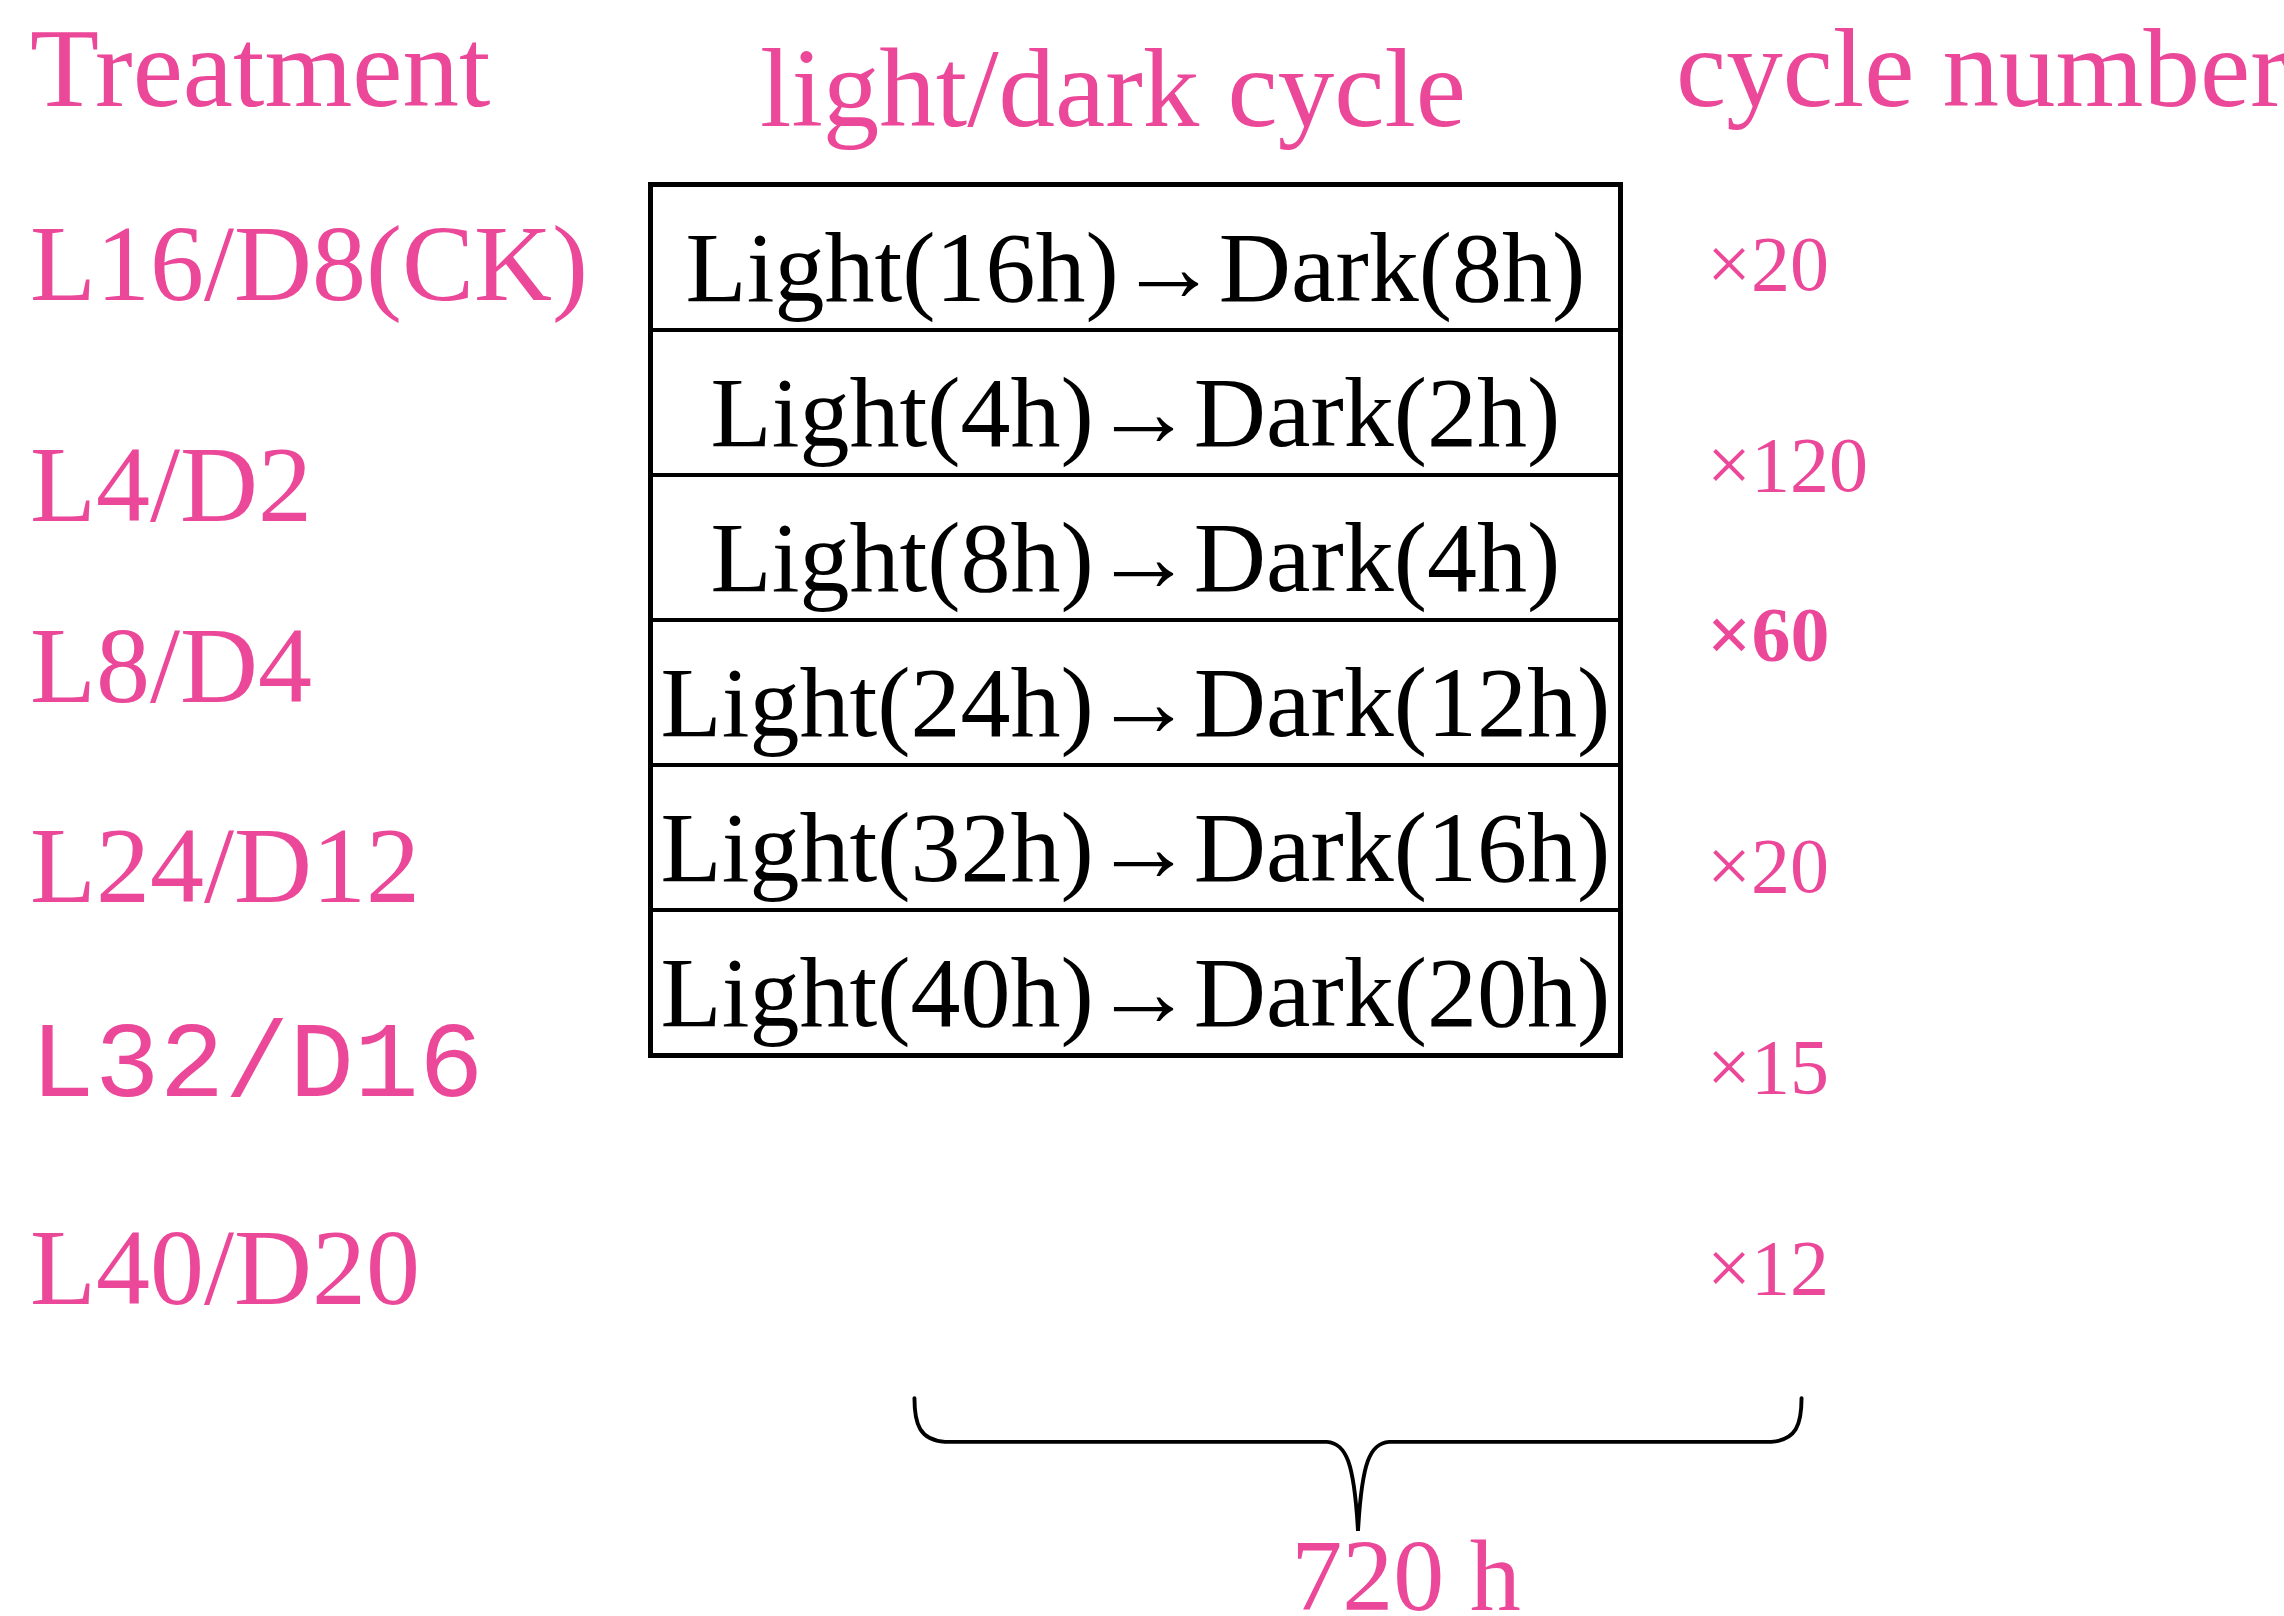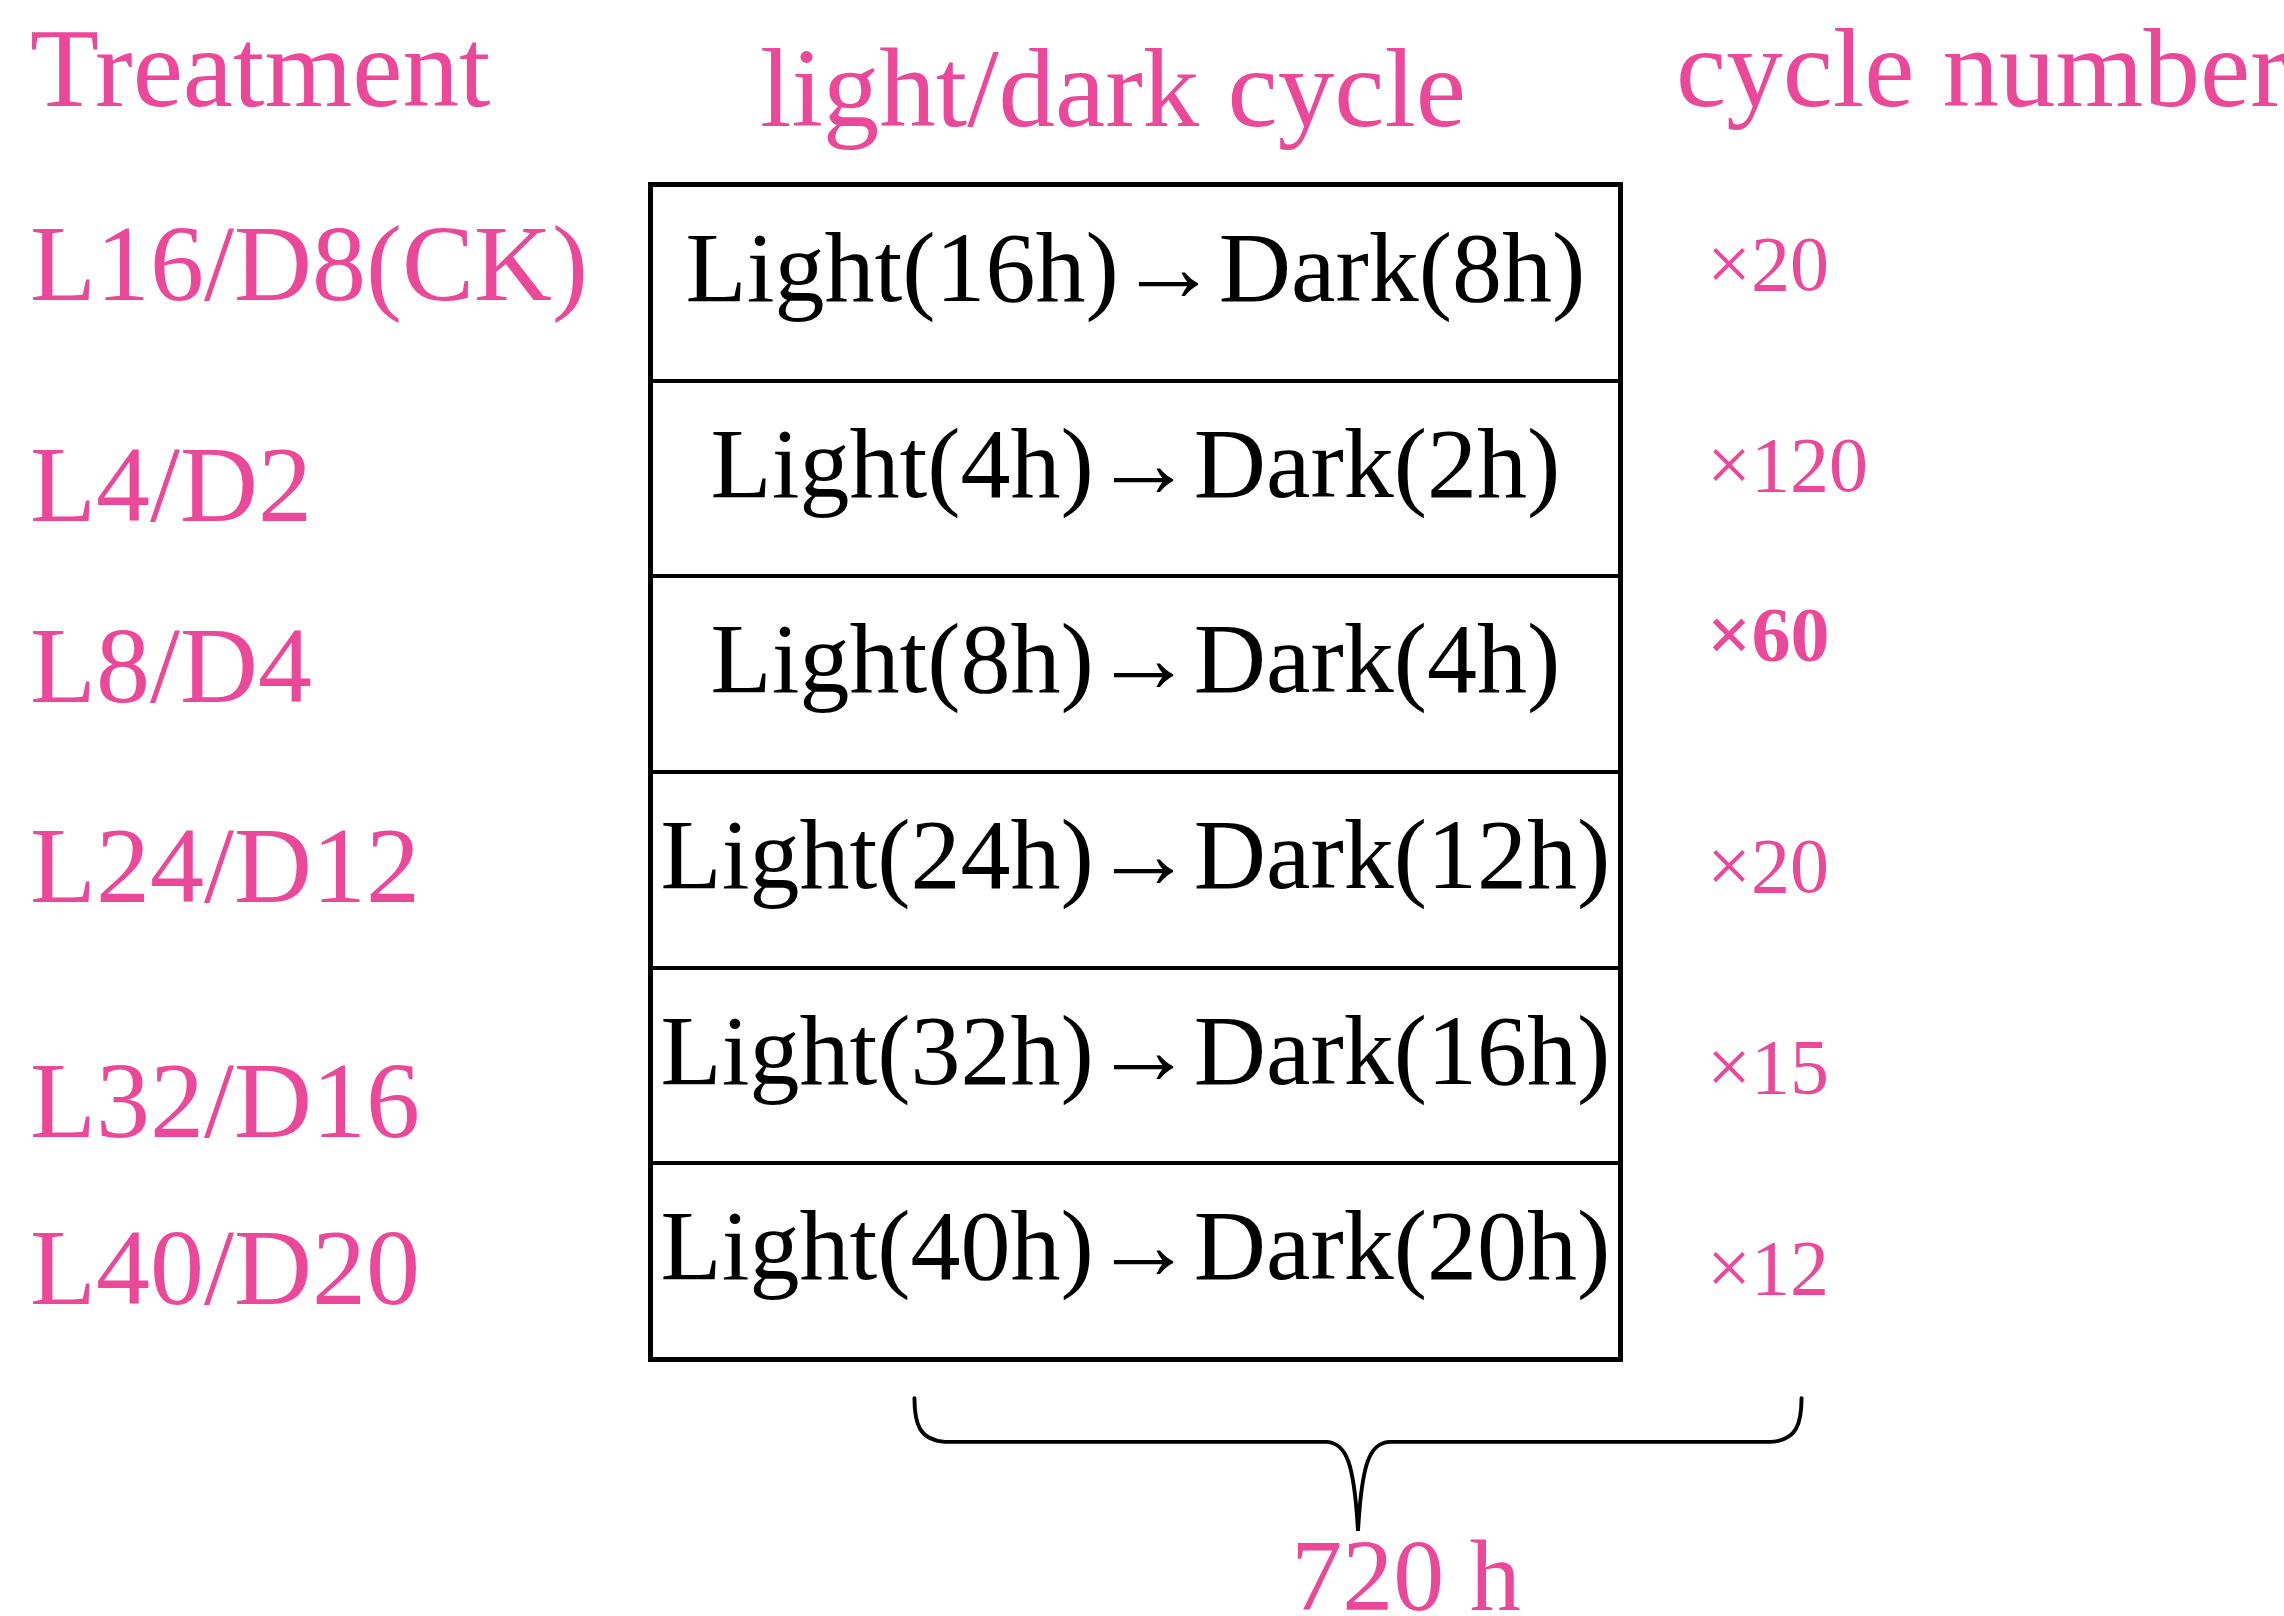--- a/index.html
+++ b/index.html
@@ -26,21 +26,21 @@
   .center-x     { transform: translateX(-50%); margin-top: 20px; }
   .treat-lbl    { font-size: 108px; left: 30px; }
   .count-lbl    { font-size: 78px; left: 1707px; }
   .total-lbl    { font-size: 102px; transform: translateX(-50%); }
 
   .cycle-box {
     position: absolute;
     left: 648px;
     top: 182px;
     width: 975px;
-    height: 1180px;
+    height: 876px;
     border: 5.5px solid #000000;
     box-sizing: border-box;
     display: flex;
     flex-direction: column;
     background: #ffffff;
   }
   .cycle-cell {
     flex: 1 1 0;
     text-align: center;
     padding-top: 31px;
@@ -67,21 +67,21 @@
 <div class="figure">
 
   <div class="lbl header-lbl" style="left:30px;">Treatment</div>
   <div class="lbl header-lbl center-x" style="left:1113px;">light/dark cycle</div>
   <div class="lbl header-lbl" style="left:1676px;">cycle number</div>
 
   <div class="lbl treat-lbl" style="top:210px;">L16/D8(CK)</div>
   <div class="lbl treat-lbl" style="top:391px;margin-top:40px;">L4/D2</div>
   <div class="lbl treat-lbl" style="top:612px;">L8/D4</div>
   <div class="lbl treat-lbl" style="top:812px;">L24/D12</div>
-  <div class="lbl treat-lbl" style="top:1047px;">L32/D16</div>
+  <div class="lbl treat-lbl" style="top:1013px;font-family:Liberation Mono, monospace;">L32/D16</div>
   <div class="lbl treat-lbl" style="top:1214px;">L40/D20</div>
 
   <div class="cycle-box">
     <div class="cycle-cell"><span class="cell-text">Light(16h)→Dark(8h)</span></div>
     <div class="cycle-cell"><span class="cell-text">Light(4h)→Dark(2h)</span></div>
     <div class="cycle-cell"><span class="cell-text">Light(8h)→Dark(4h)</span></div>
     <div class="cycle-cell"><span class="cell-text">Light(24h)→Dark(12h)</span></div>
     <div class="cycle-cell"><span class="cell-text">Light(32h)→Dark(16h)</span></div>
     <div class="cycle-cell"><span class="cell-text">Light(40h)→Dark(20h)</span></div>
   </div>

